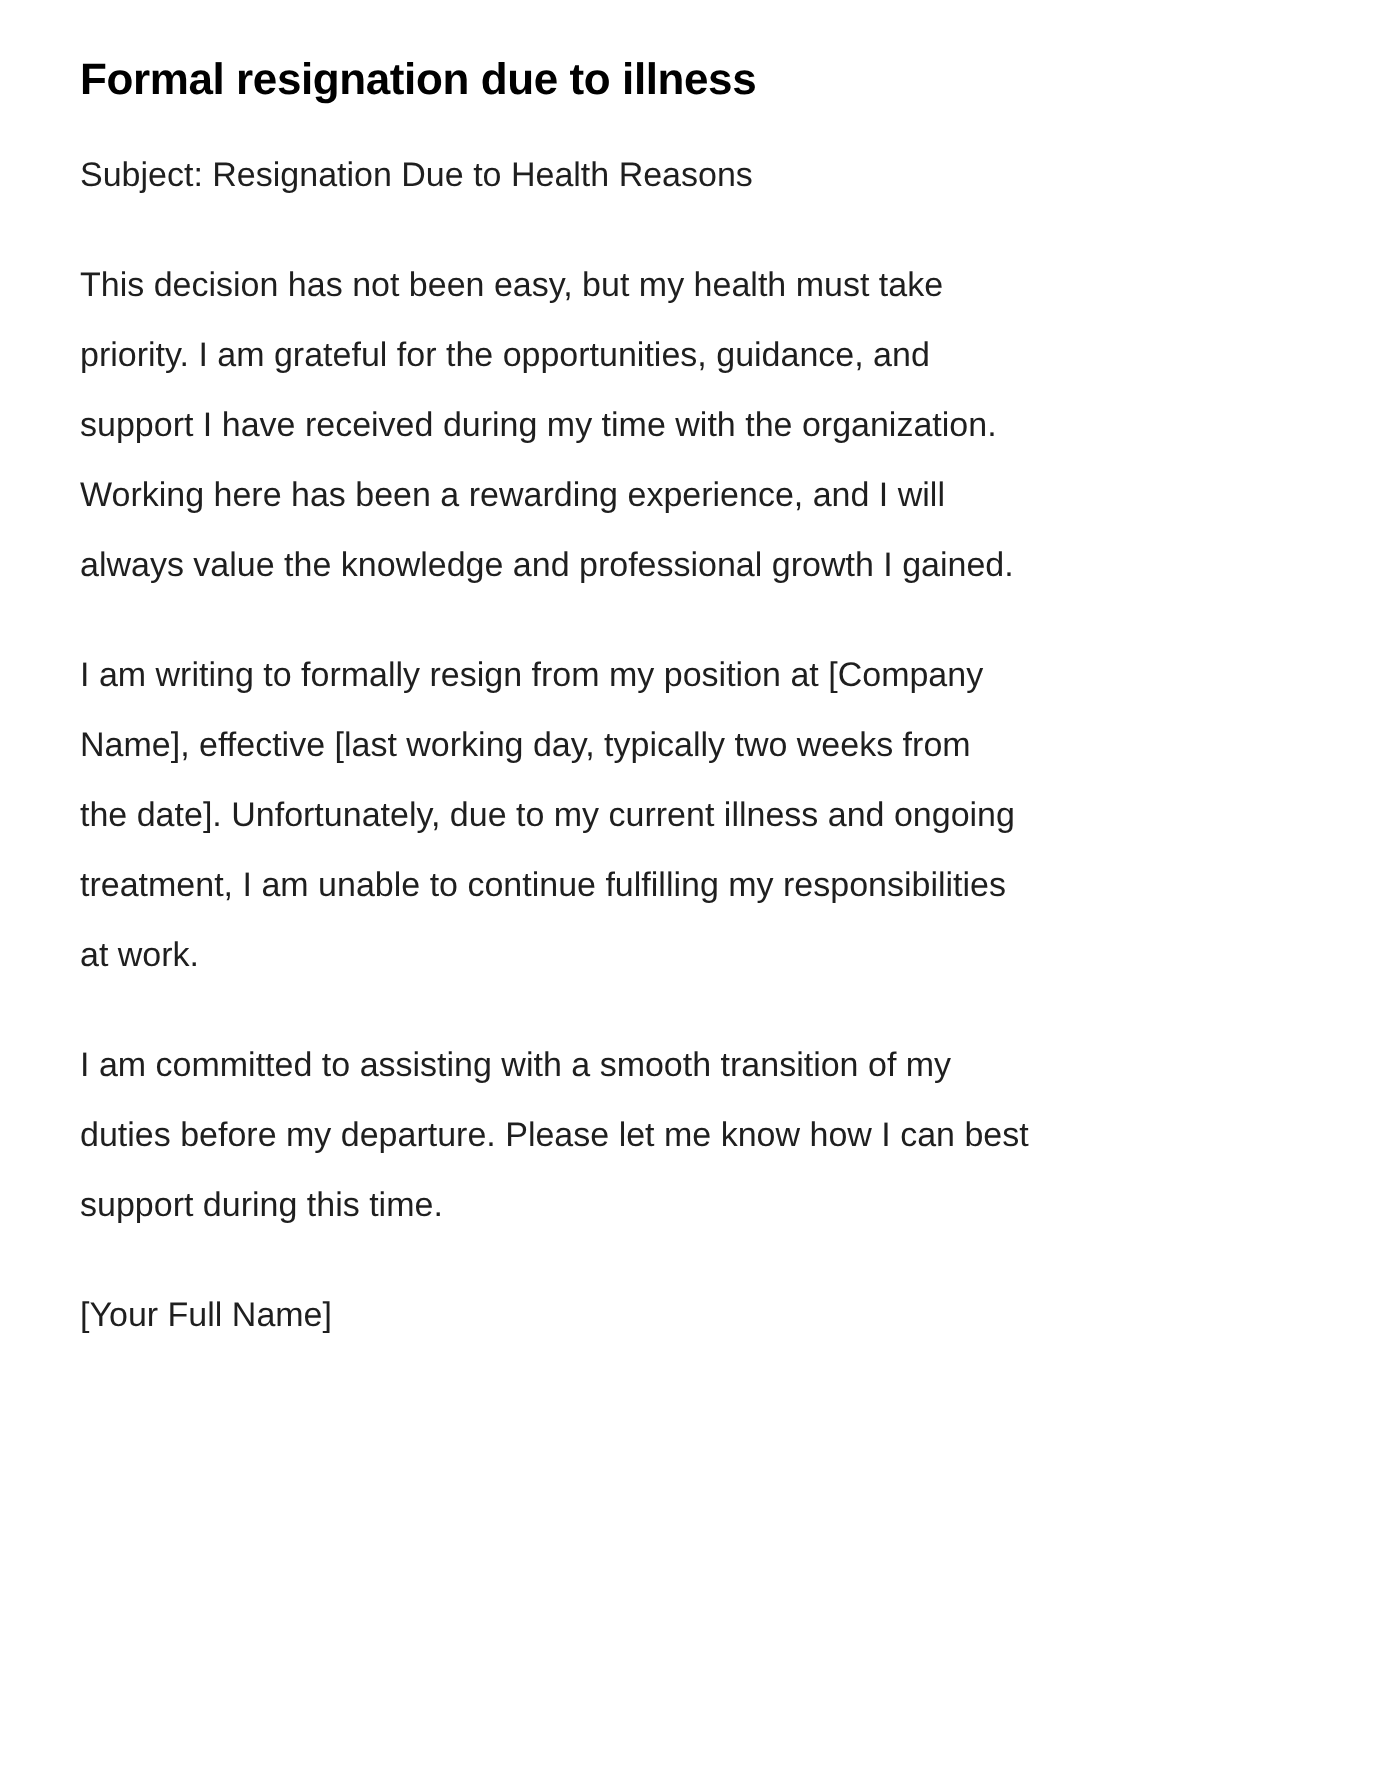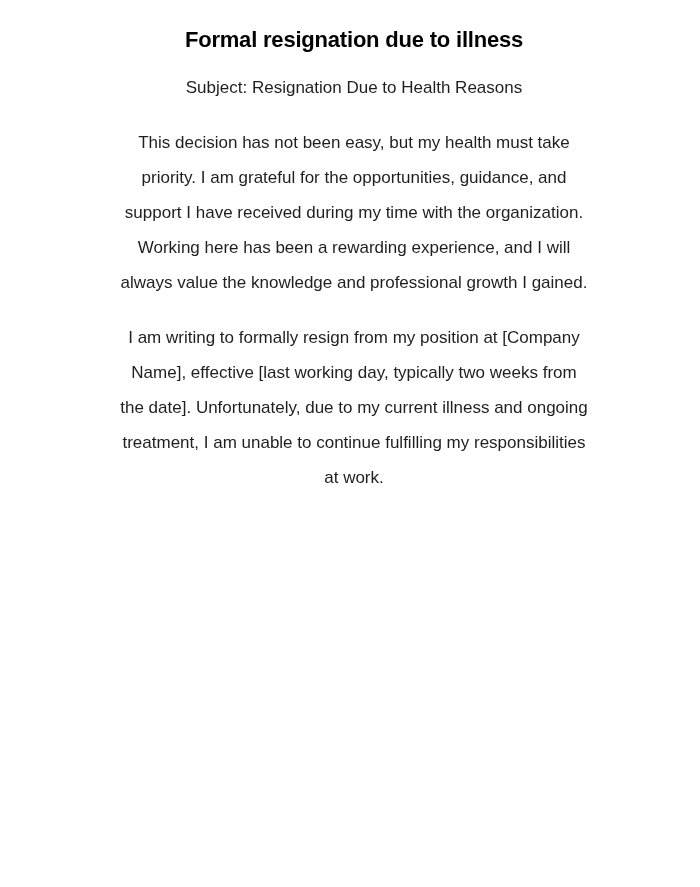--- a/index.html
+++ b/index.html
@@ -11,21 +11,20 @@
   body {
     width: 700px;
     height: 887px;
     font-family: "Liberation Sans", "DejaVu Sans", sans-serif;
     color: #1f1f1f;
     overflow: hidden;
   }
   .page {
     padding: 26px 32px 0 40px;
     width: 700px;
-    text-align: center;
   }
   .doc-title {
     margin: 0 0 16px 0;
     font-size: 22px;
     line-height: 28px;
     font-weight: 700;
     color: #000000;
     letter-spacing: -0.2px;
   }
   .body-text {
@@ -52,16 +51,20 @@
 support I have received during my time with the organization.
 Working here has been a rewarding experience, and I will
 always value the knowledge and professional growth I gained.</p>
 
   <p class="body-text">I am writing to formally resign from my position at [Company
 Name], effective [last working day, typically two weeks from
 the date]. Unfortunately, due to my current illness and ongoing
 treatment, I am unable to continue fulfilling my responsibilities
 at work.</p>
 
+  <p class="body-text">I am committed to assisting with a smooth transition of my
+duties before my departure. Please let me know how I can best
+support during this time.</p>
 
 
 
+  <p class="body-text">[Your Full Name]</p>
 </div>
 
 </body></html>

